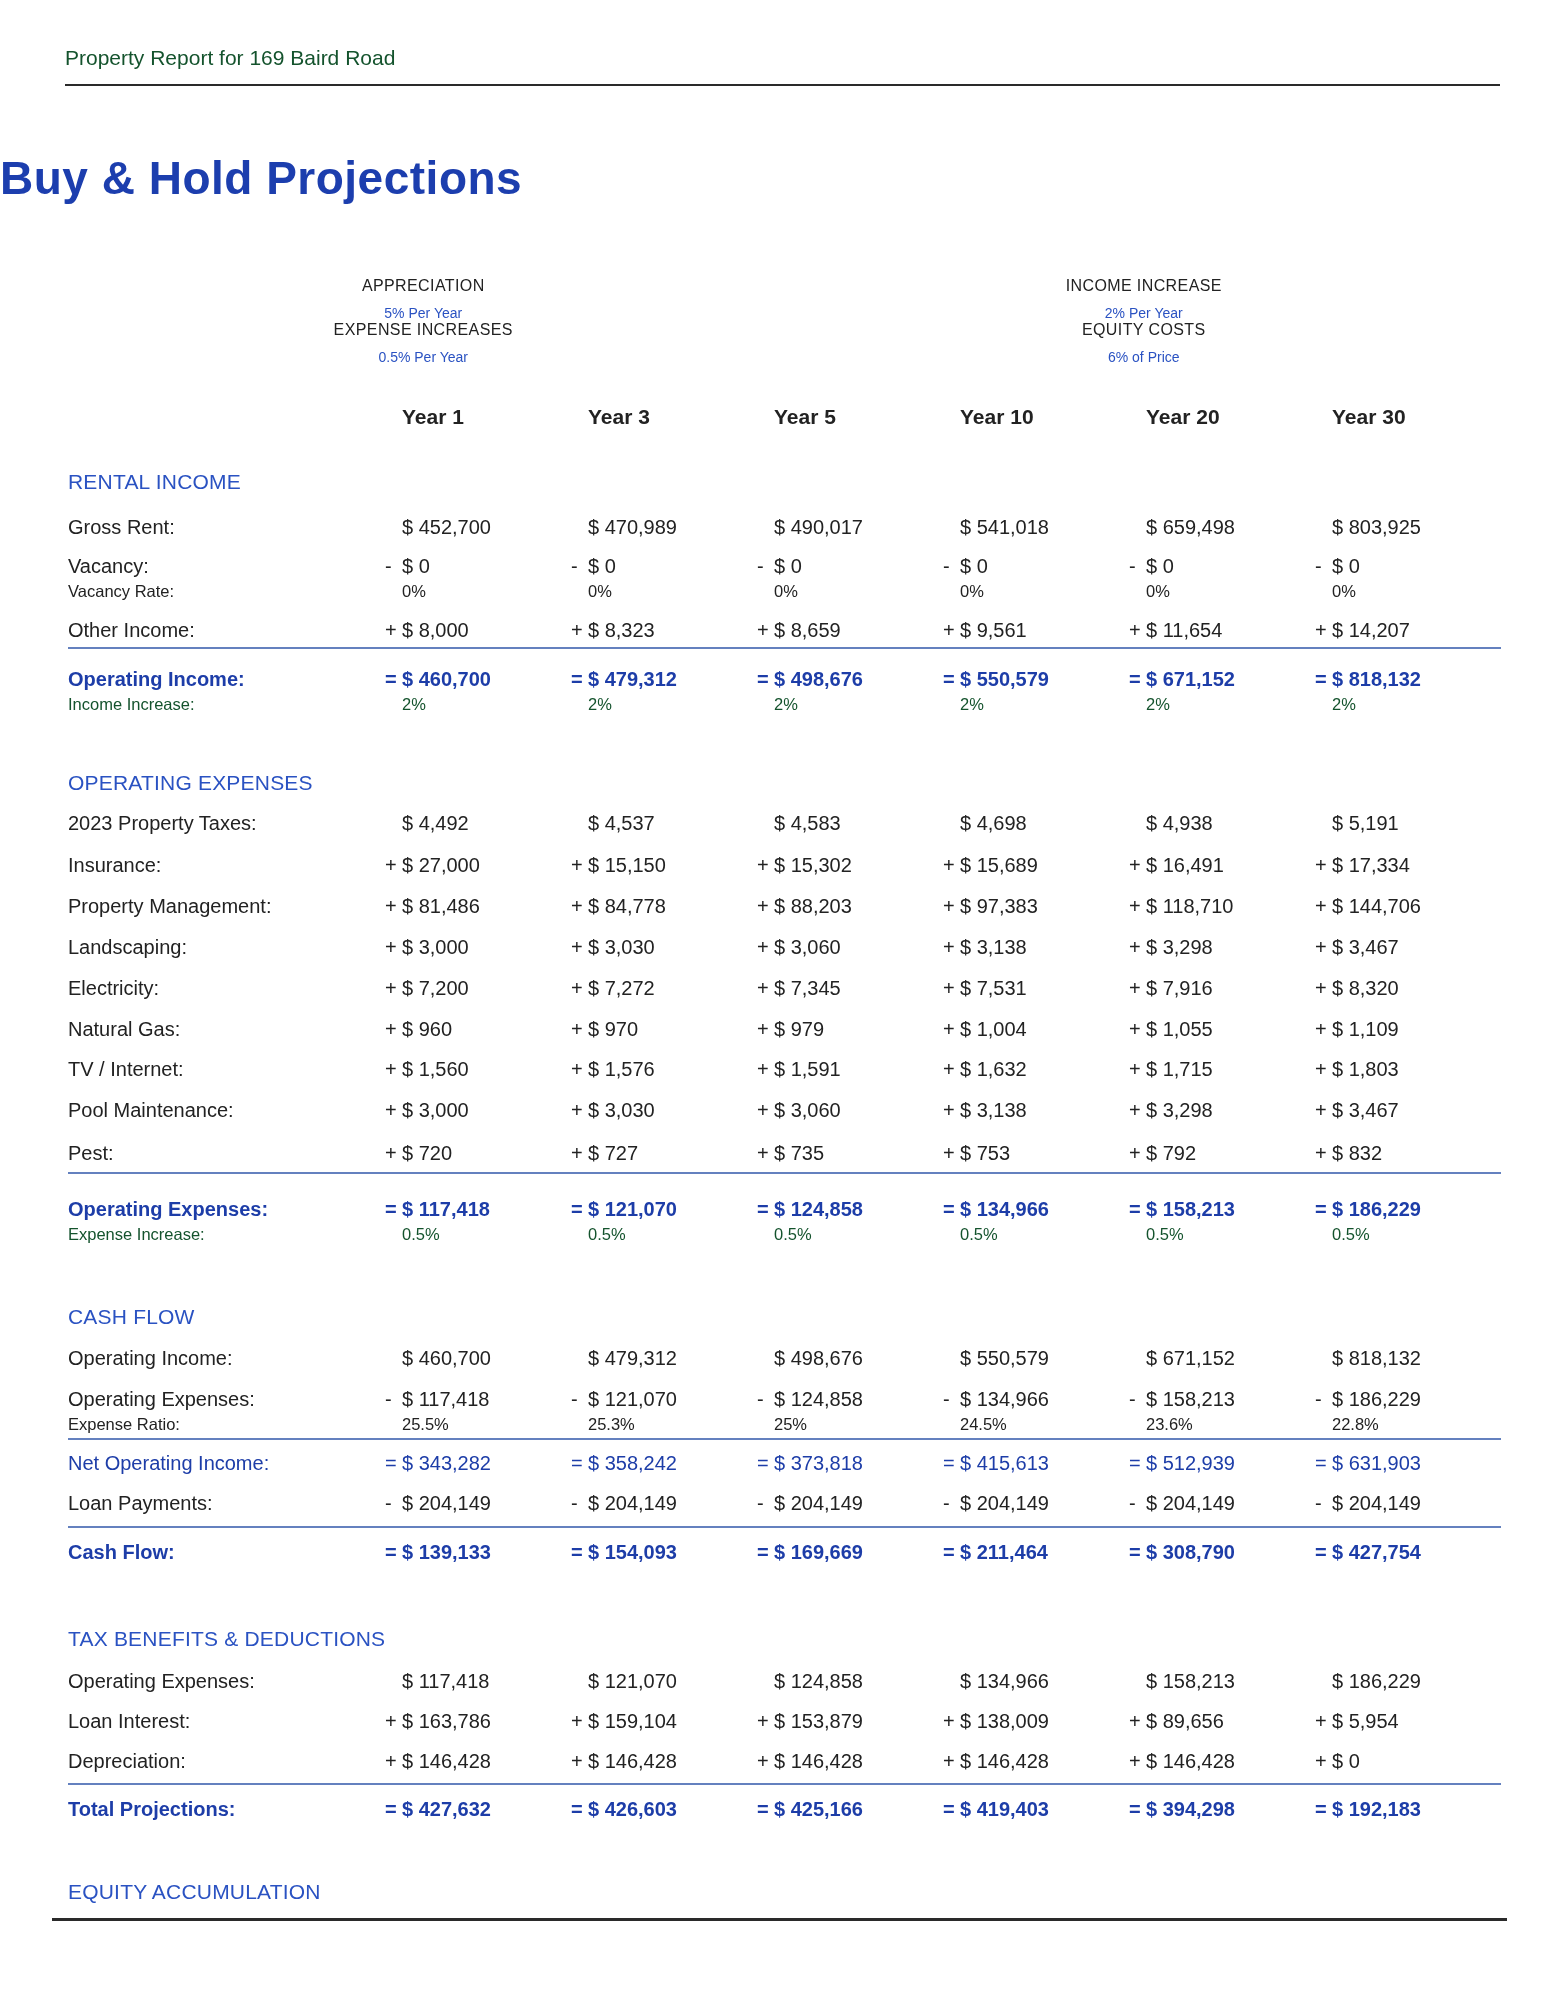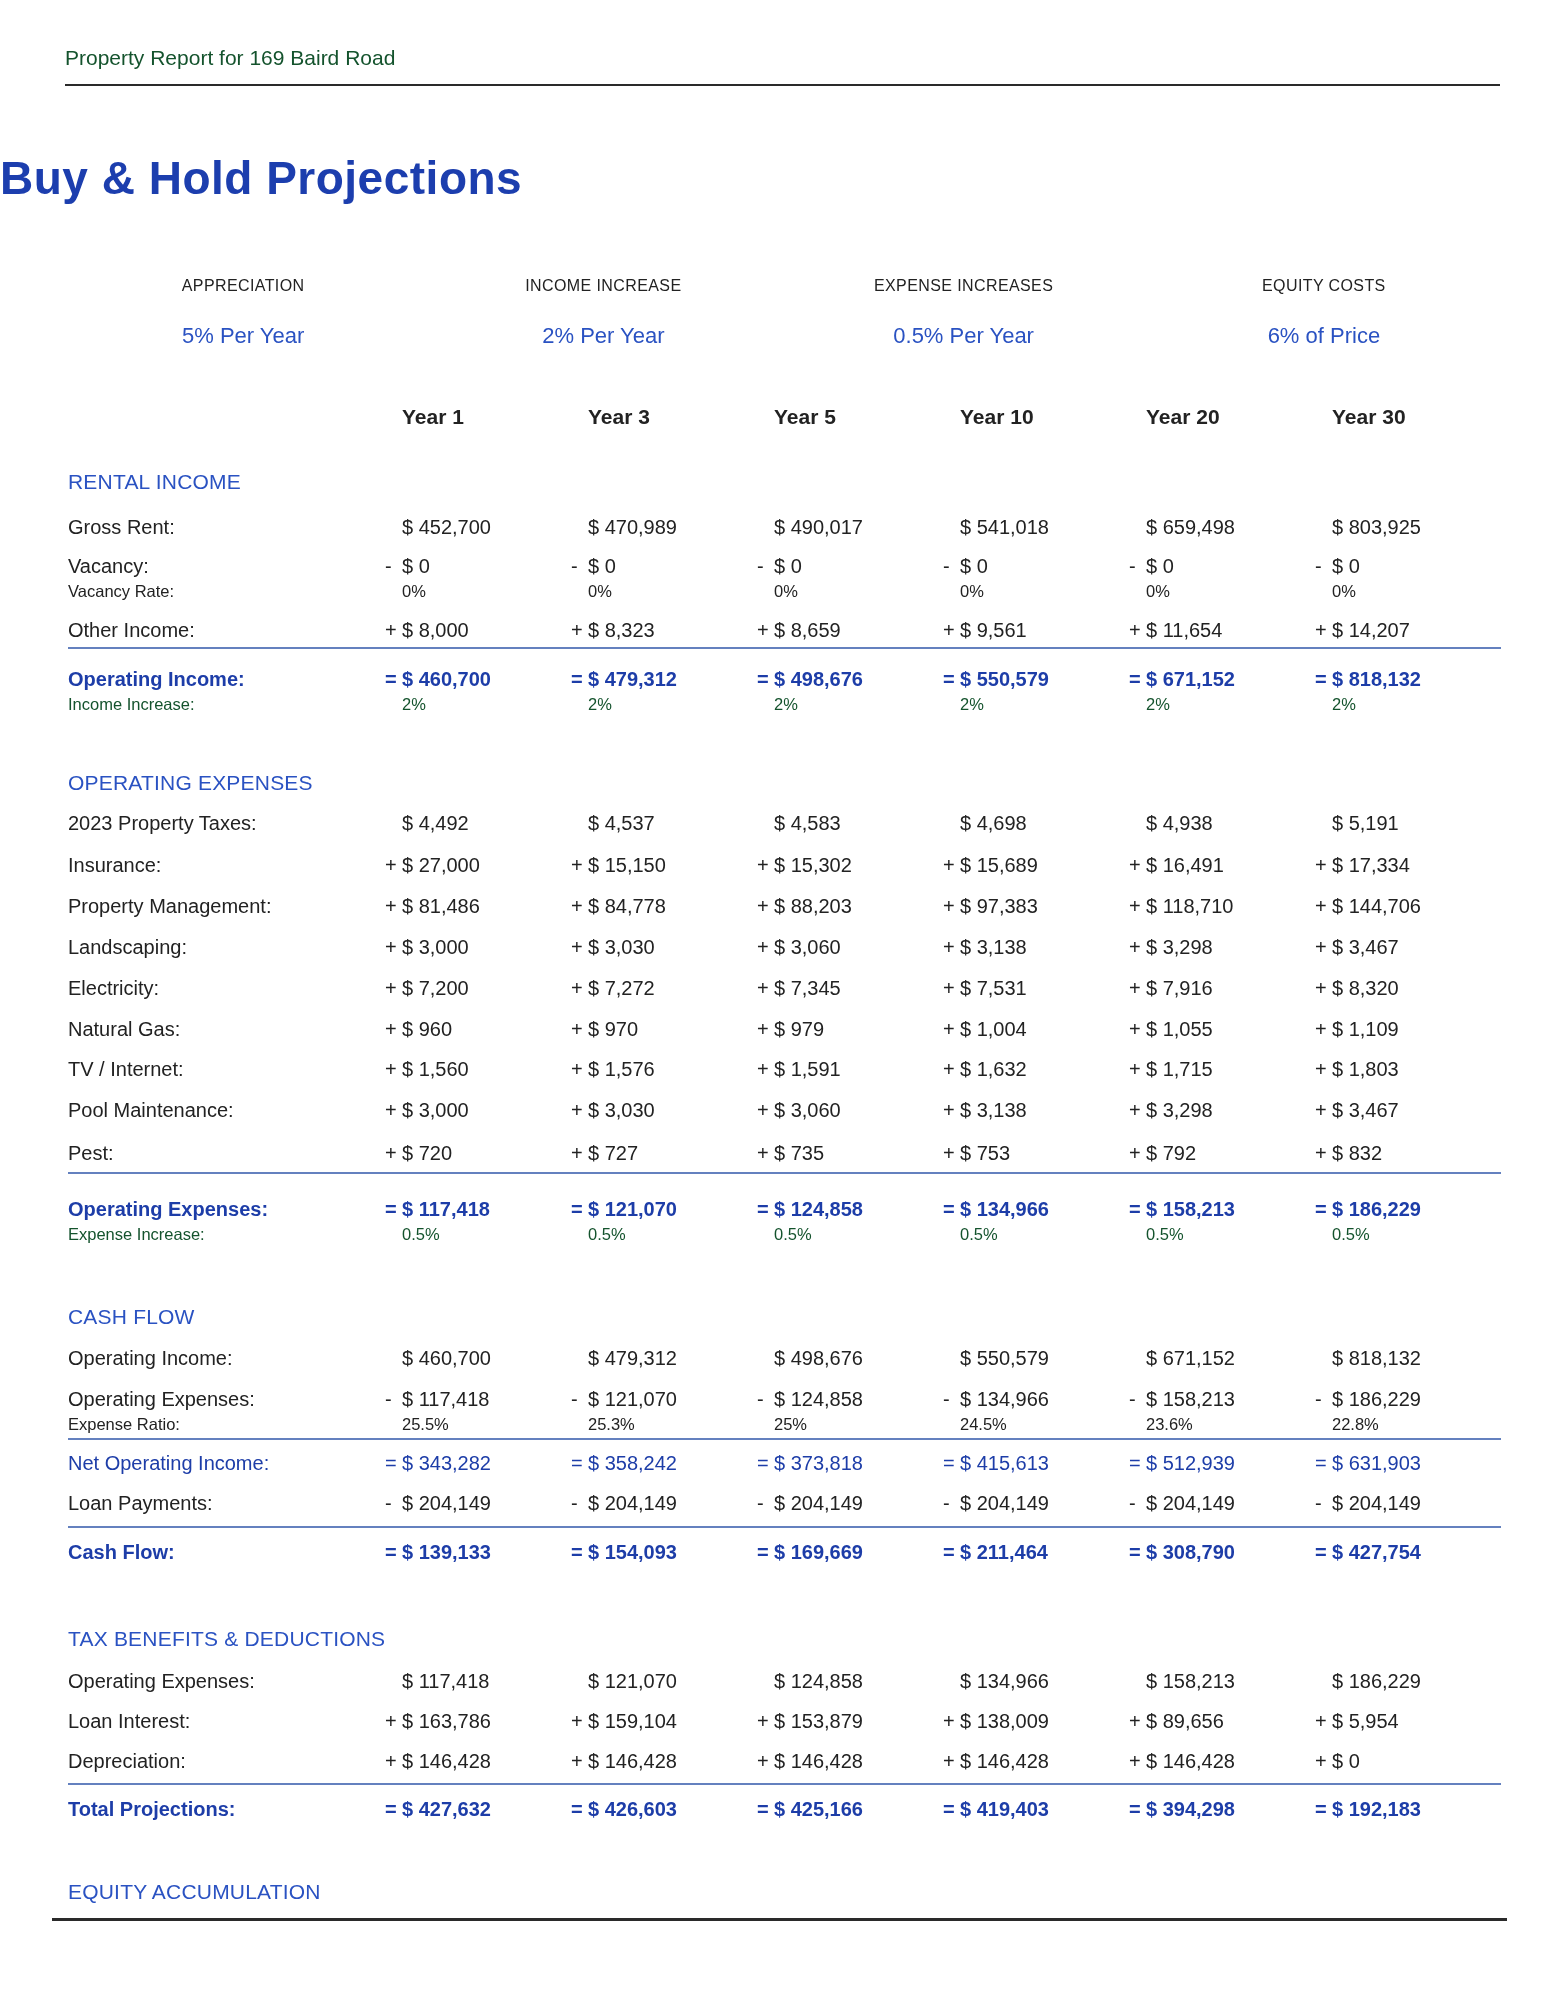--- a/index.html
+++ b/index.html
@@ -5,23 +5,23 @@
   html,body{margin:0;padding:0;background:#e8e8e8}
   .page{position:relative;width:1545px;height:2000px;background:#ffffff;
         font-family:"Liberation Sans",sans-serif;color:#222222;overflow:hidden;margin:0 auto}
   .hdr{position:absolute;left:65px;top:46px;font-size:21px;color:#14532d}
   .rule{position:absolute;background:#2a2a2a}
   .rule.top{left:65px;top:84px;width:1435px;height:2px}
   .rule.bottom{left:52px;top:1918px;width:1455px;height:3px}
   .title{position:absolute;left:0;top:152px;width:100%;text-align:left;
          font-size:46px;font-weight:bold;color:#1c3eae;letter-spacing:.5px;line-height:52px}
   .assump{position:absolute;left:63px;top:277px;width:1441px;display:grid;
-          grid-template-columns:repeat(4,1fr);text-align:center}
+          grid-template-columns:repeat(2,1fr);text-align:center}
   .assump .al{font-size:16px;color:#222;letter-spacing:.4px}
-  .assump .av{font-size:22px;color:#2a52c2;margin-top:28px}
+  .assump .av{font-size:14px;color:#2a52c2;margin-top:10px}
   .row{position:absolute;left:68px;display:grid;grid-template-columns:317px repeat(6,186px);
        font-size:20px;line-height:26px;white-space:nowrap}
   .row.year{font-weight:bold;font-size:21px}
   .cell{display:flex}
   .sg{width:17px;flex:none}
   .sec{position:absolute;left:68px;font-size:21px;color:#2a52c2;letter-spacing:.2px}
   .tot{color:#1d3da8;font-weight:bold}
   .noi{color:#1d3da8}
   .blue{color:#14532d}
   .subl{font-size:16.5px;line-height:22px;font-weight:normal;margin-top:1px}

